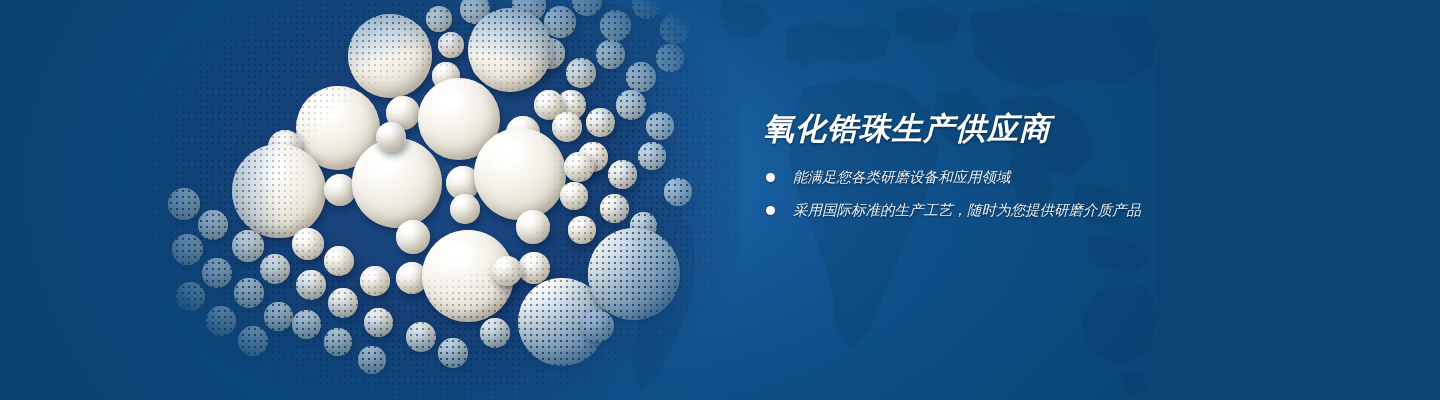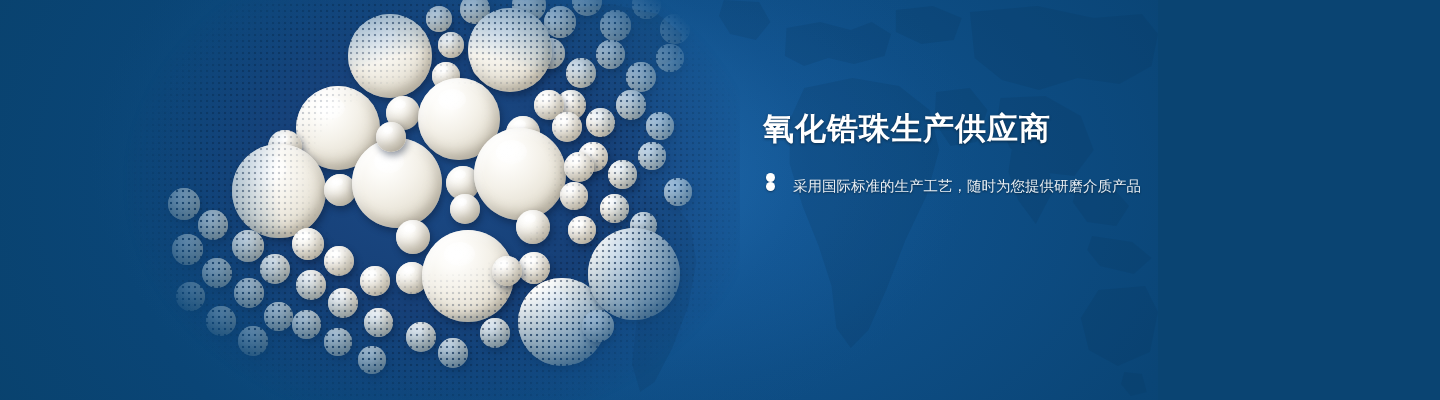--- a/index.html
+++ b/index.html
@@ -11,20 +11,21 @@
     font-family:"Liberation Sans","DejaVu Sans",sans-serif;
   }
 
   .banner{
     position:relative;
     width:1158px; height:400px;
     overflow:hidden;
     background:
       radial-gradient(ellipse 900px 620px at 58% 46%, #155ea0 0%, #0e4e86 32%, #0a4576 62%, #084068 100%),
       linear-gradient(135deg,#0a4472 0%,#0d4a7c 45%,#0a4676 100%);
+    font-style: italic;
   }
 
   
   .worldmap{
     position:absolute; inset:0;
     opacity:.30;
     pointer-events:none;
   }
   .worldmap svg{ width:100%; height:100%; display:block; }
 
@@ -257,20 +258,21 @@
   </div>
 
   <div class="content">
 
     <h1 class="headline">氧化锆珠生产供应商</h1>
 
     <ul class="bullets">
 
       <li class="bullet">
         <span class="dot"></span>
+        <span class="bullet-line">能满足您各类研磨设备和应用领域</span>
       </li>
 
 
       <li class="bullet">
         <span class="dot"></span>
         <span class="bullet-line">采用国际标准的生产工艺，随时为您提供研磨介质产品</span>
       </li>
 
     </ul>
   </div>

